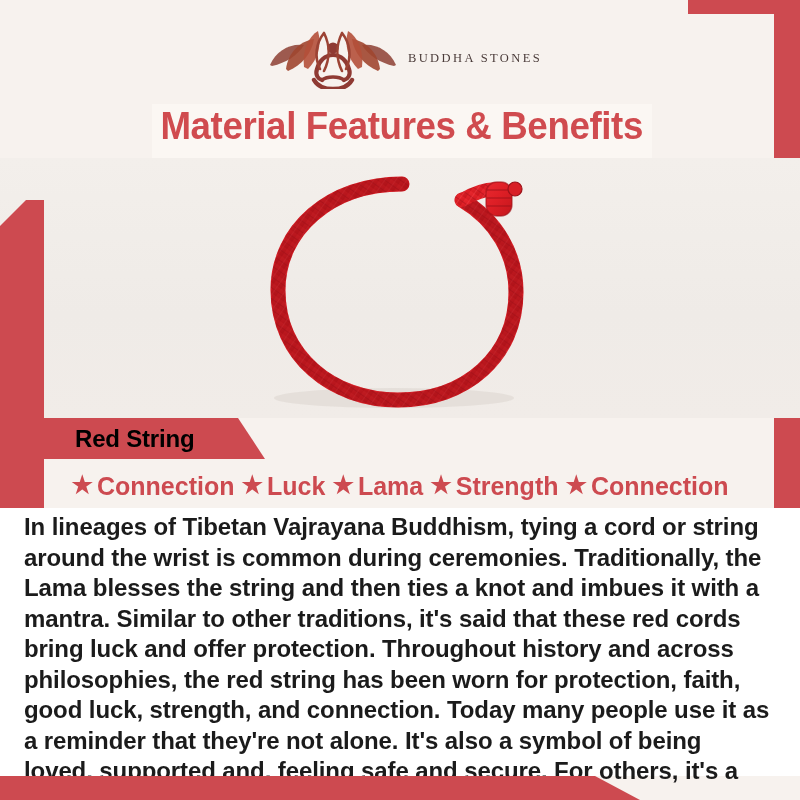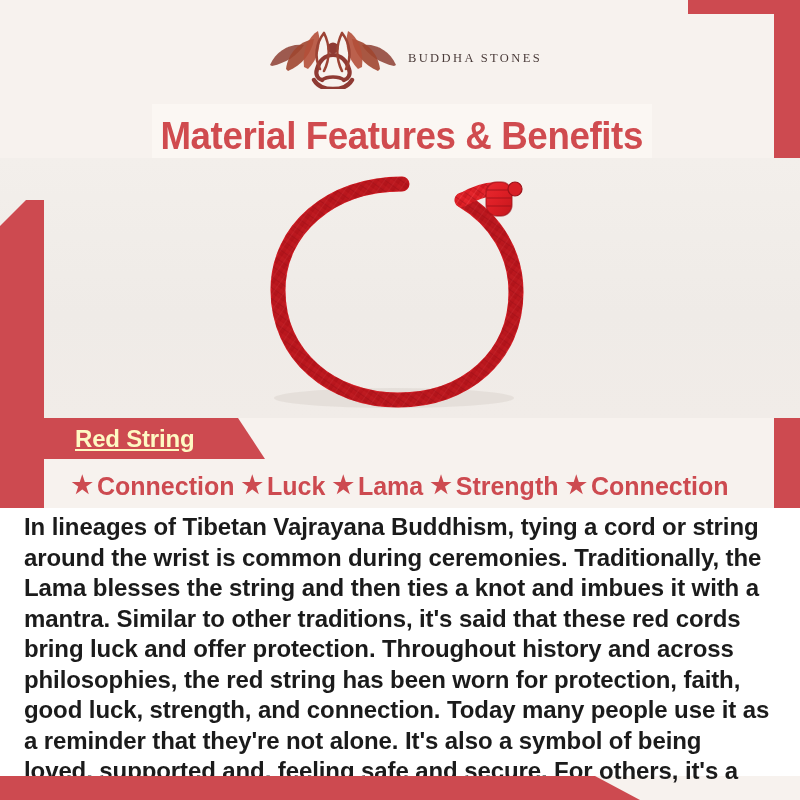--- a/index.html
+++ b/index.html
@@ -62,21 +62,21 @@
     font-size:12.5px;
     letter-spacing:2.4px;
     color:#4a3b39;
     font-weight:400;
   }
 
   
   .title-band{
     position:absolute;left:152px;top:104px;width:500px;height:54px;
     background:#fbf7f3;
-    display:flex;align-items:flex-end;justify-content:center;
+    display:flex;align-items:flex-start;justify-content:center;
   }
   .title-text{
     font-family:"Liberation Sans Narrow","Liberation Sans",sans-serif;
     font-weight:bold;
     font-size:39px;
     color:#d04b4f;
     letter-spacing:-0.4px;
     transform:scaleX(0.94);
     white-space:nowrap;
   }
@@ -93,26 +93,25 @@
 
   
   .rs-banner{
     position:absolute;left:0;top:418px;width:265px;height:41px;
     background:#cd4a50;
     clip-path:polygon(0 0,238px 0,265px 100%,0 100%);
     display:flex;align-items:center;
   }
   .rs-label{
     margin-left:75px;
-    color:#fef9c3;
+    color:#000000;
     font-weight:bold;
     font-size:24px;
     letter-spacing:-0.2px;
     font-family:"Liberation Sans",sans-serif;
-    text-decoration:underline;
   }
   .band-strip{
     position:absolute;left:0;top:418px;width:800px;height:41px;
     background:#f3efeb;
     z-index:-1;
   }
 
   
   .benefits{
     position:absolute;left:0;top:464px;width:800px;height:44px;

